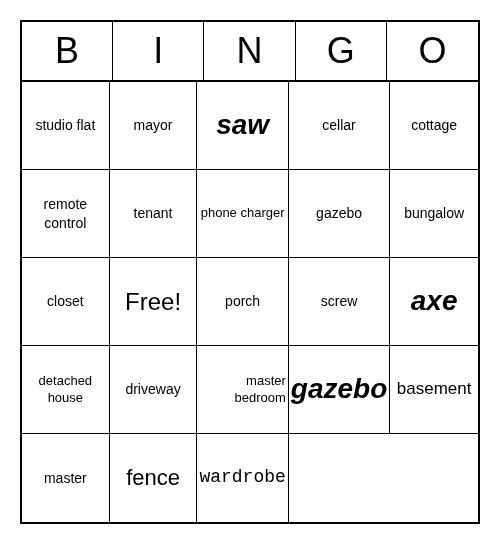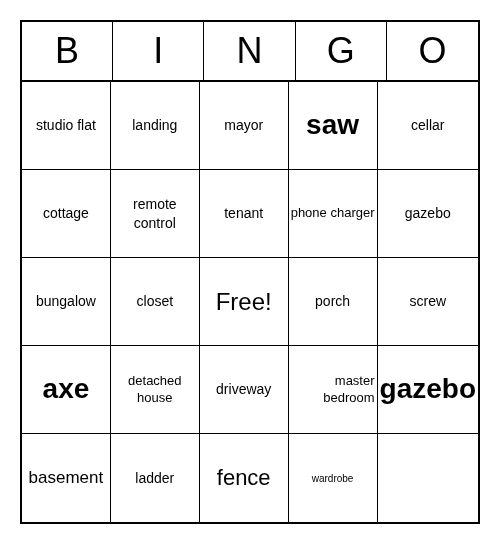--- a/index.html
+++ b/index.html
@@ -62,20 +62,21 @@
       border-right: none;
     }
 
     .bingo-cell:nth-child(n+21) {
       border-bottom: none;
     }
 
     .bingo-cell.large-text {
       font-size: 28px;
       font-weight: bold;
+      font-style: italic;
     }
 
     .bingo-cell.medium-text {
       font-size: 22px;
       font-weight: normal;
     }
 
     .bingo-cell.free {
       font-size: 24px;
       font-weight: normal;
@@ -87,37 +88,36 @@
 <div class="bingo-container">
   <div class="bingo-header">
   <div class="bingo-header-cell">B</div>
       <div class="bingo-header-cell">I</div>
       <div class="bingo-header-cell">N</div>
       <div class="bingo-header-cell">G</div>
       <div class="bingo-header-cell">O</div>
     </div>
   <div class="bingo-grid">
   <div class="bingo-cell">studio flat</div>
-      <div class="bingo-cell">landing</div>
       <div class="bingo-cell">mayor</div>
       <div class="bingo-cell large-text">saw</div>
       <div class="bingo-cell">cellar</div>
       <div class="bingo-cell">cottage</div>
       <div class="bingo-cell">remote control</div>
       <div class="bingo-cell">tenant</div>
       <div class="bingo-cell" style="font-size: 13px;">phone charger</div>
       <div class="bingo-cell">gazebo</div>
       <div class="bingo-cell">bungalow</div>
       <div class="bingo-cell">closet</div>
       <div class="bingo-cell free">Free!</div>
       <div class="bingo-cell">porch</div>
       <div class="bingo-cell">screw</div>
       <div class="bingo-cell large-text">axe</div>
       <div class="bingo-cell" style="font-size: 13px;">detached house</div>
       <div class="bingo-cell">driveway</div>
       <div class="bingo-cell" style="font-size: 13px; text-align: right;">master bedroom</div>
       <div class="bingo-cell large-text">gazebo</div>
       <div class="bingo-cell" style="font-size: 17px;">basement</div>
-      <div class="bingo-cell">ladder</div>
+      <div class="bingo-cell">master</div>
       <div class="bingo-cell medium-text">fence</div>
-      <div class="bingo-cell" style="font-size: 10px;">wardrobe</div>
+      <div class="bingo-cell" style="font-size: 18px; font-family: Liberation Mono, monospace;">wardrobe</div>
     </div>
 </div>
 
 </body></html>

